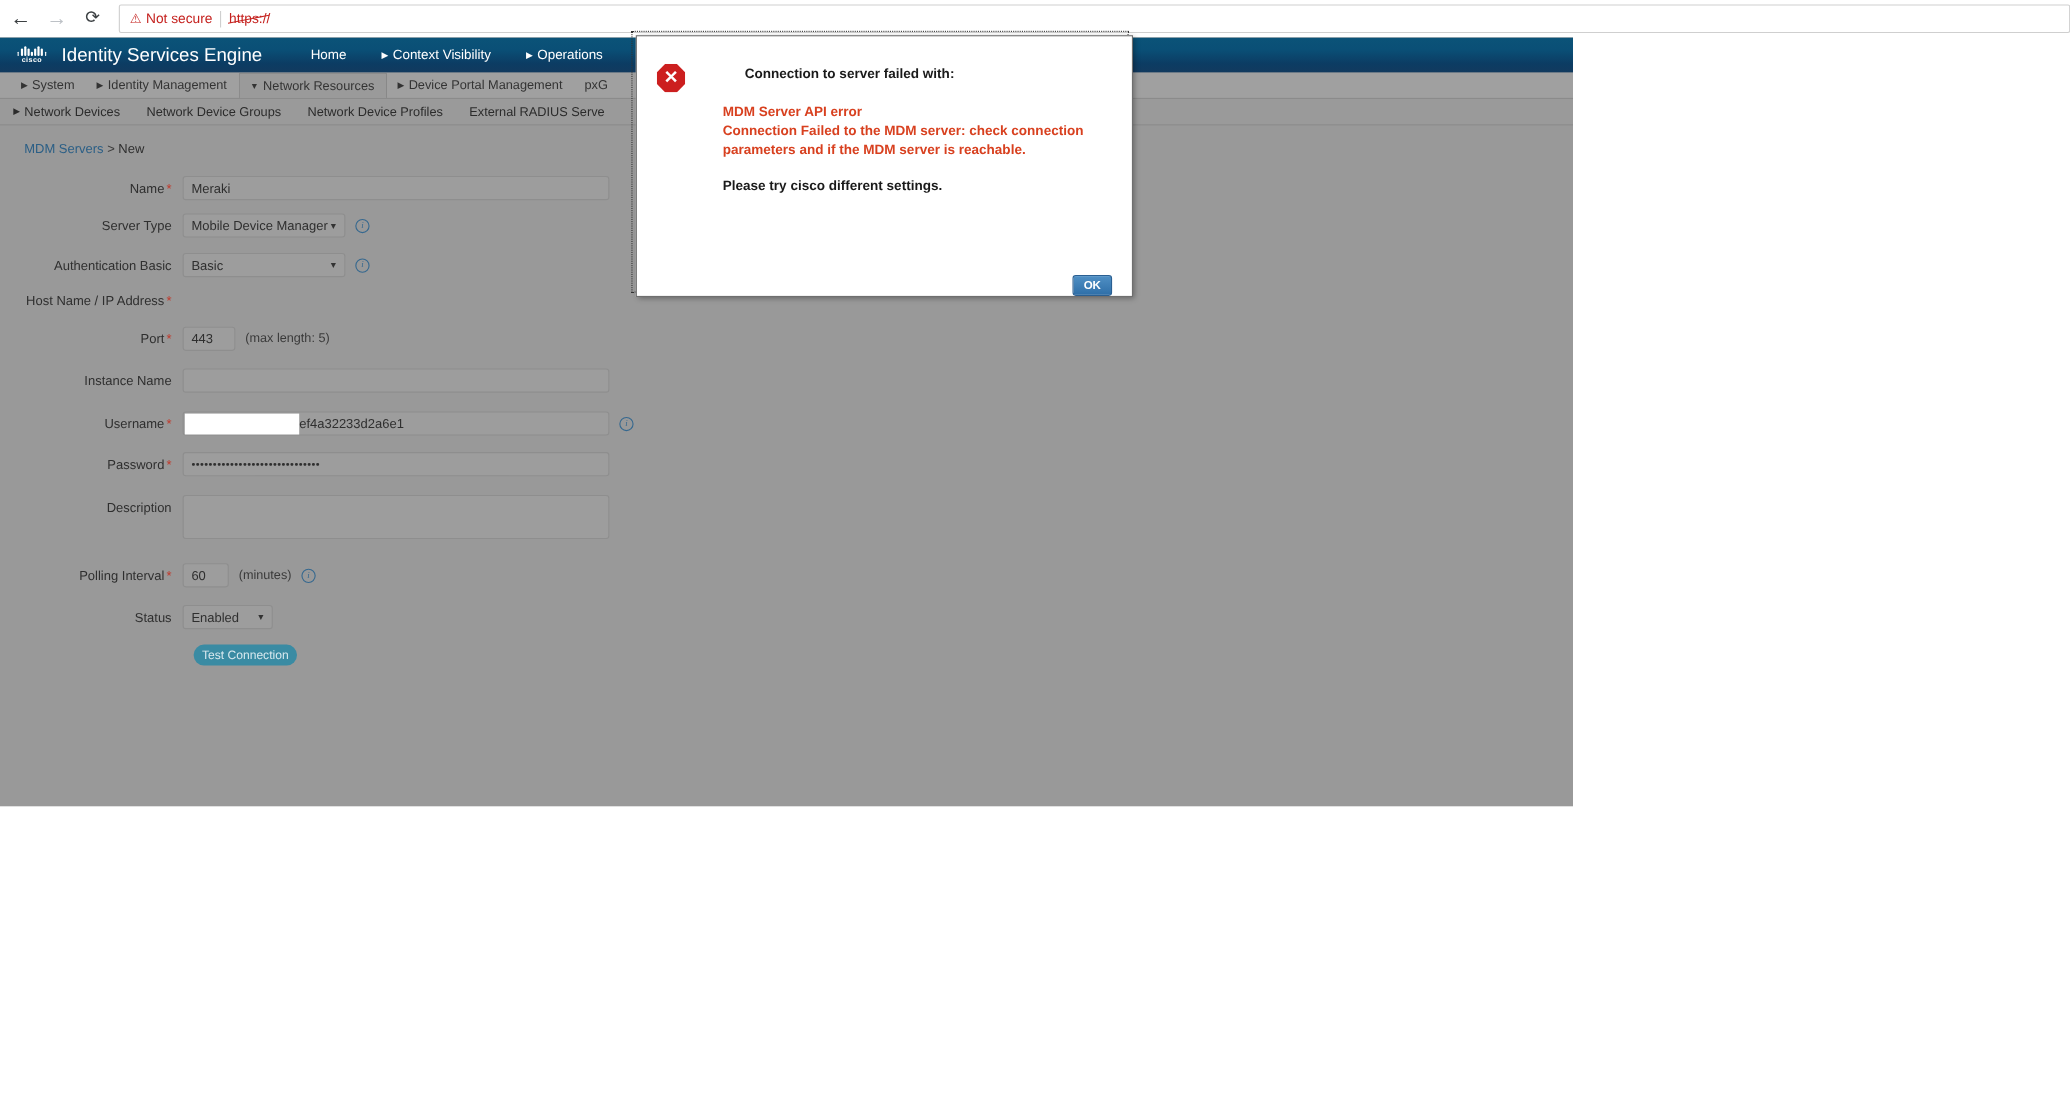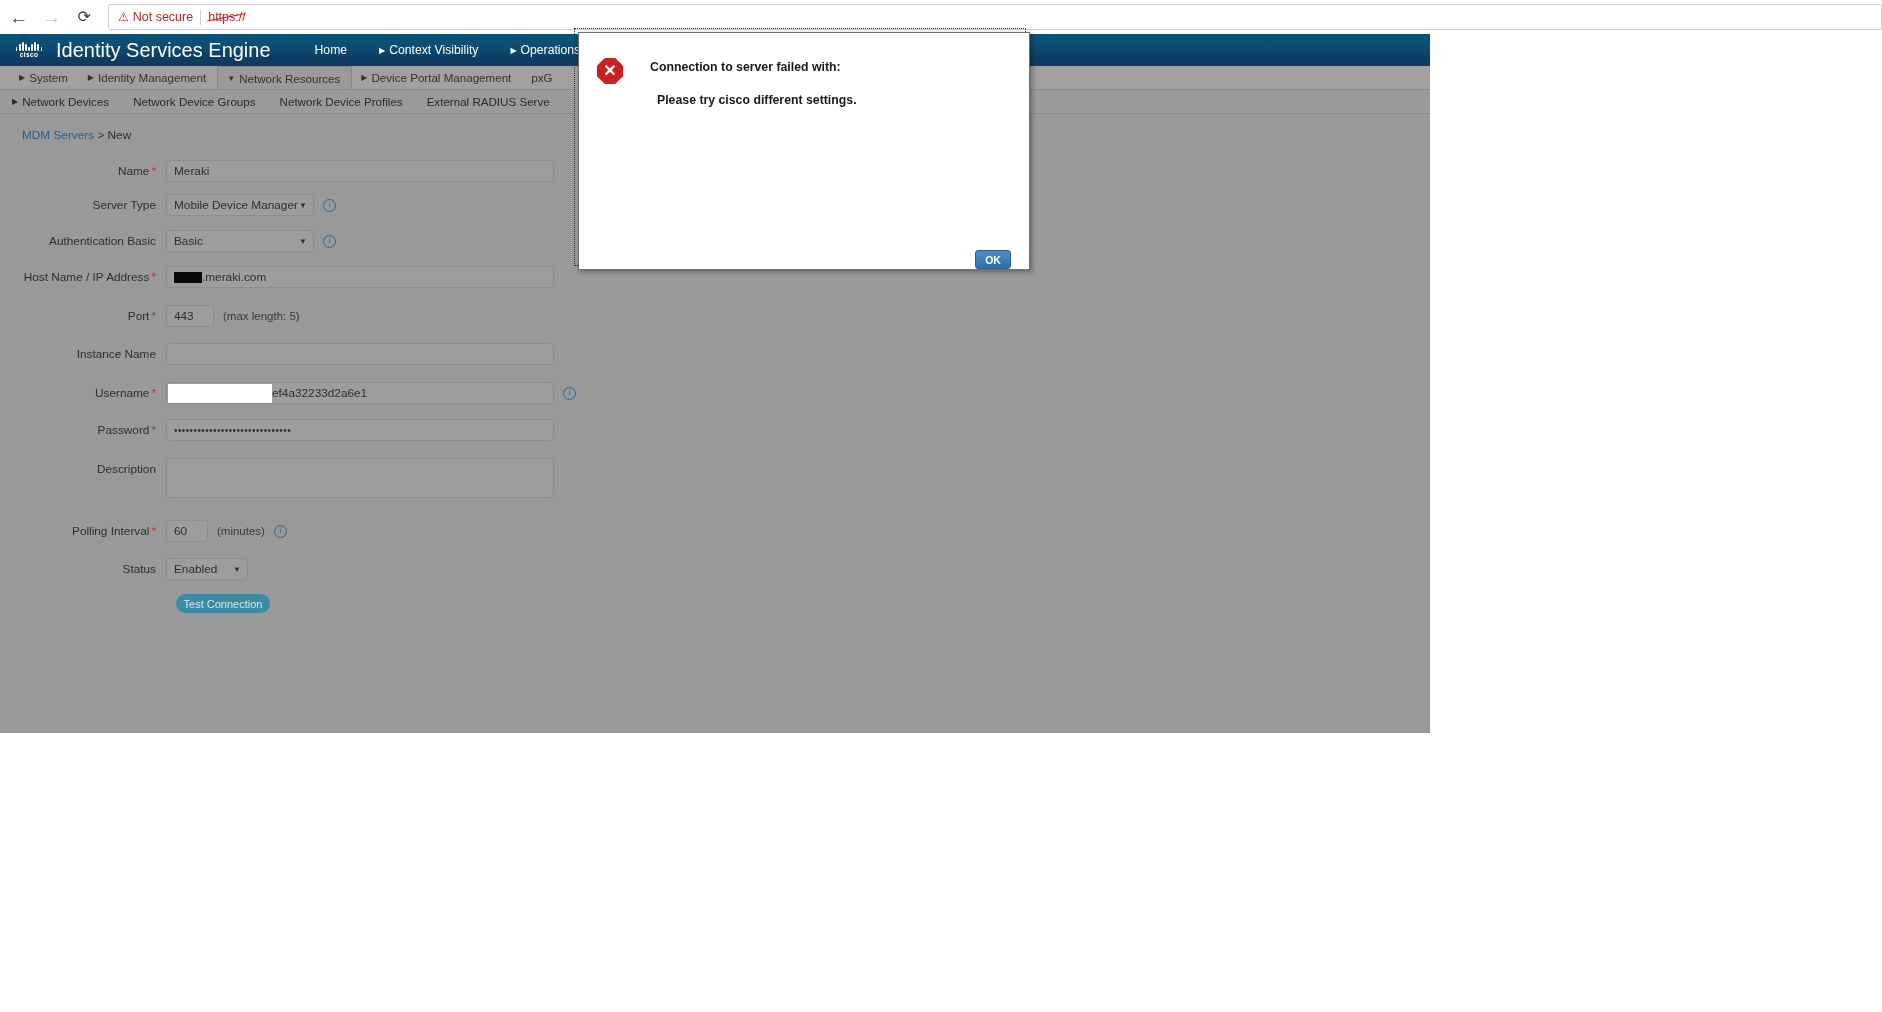--- a/index.html
+++ b/index.html
@@ -127,21 +127,21 @@
   }
   .cisco-word {
     font-size: 6.5px;
     letter-spacing: .4px;
     font-weight: bold;
     margin-top: 1.5px;
     color: #ffffff;
   }
   .ise-title {
     margin-left: 10px;
-    font-size: 20px;
+    font-size: 17px;
     color: #ffffff;
     white-space: nowrap;
   }
   .ise-menu {
     display: flex;
     align-items: center;
     margin-left: 44px;
   }
   .ise-menu-item {
     font-size: 12.2px;
@@ -369,21 +369,21 @@
     color: #ffffff;
     font-size: 16px;
     font-weight: bold;
     display: flex;
     align-items: center;
     justify-content: center;
     line-height: 1;
     clip-path: polygon(30% 0%, 70% 0%, 100% 30%, 100% 70%, 70% 100%, 30% 100%, 0% 70%, 0% 30%);
   }
   .modal-text {
-    margin-left: 49px;
+    margin-left: 76px;
     font-size: 12.3px;
     color: #1a1a1a;
     font-weight: bold;
     line-height: 1.45;
   }
   .modal-err {
     margin-left: 56px;
     margin-top: 16px;
     font-size: 12.3px;
     color: #d8401f;
@@ -547,24 +547,20 @@
         <span>Basic</span>
         <span class="dd-caret">▼</span>
       </div>
       <span class="info-icon">i</span>
     </div>
 
     <div class="frow" style="margin-bottom:17px">
       <div class="flabel">
         <span>Host Name / IP Address</span><span class="req">*</span>
       </div>
-      <div class="finput wide">
-        <span class="redact-black"></span>
-        <span>.meraki.com</span>
-      </div>
     </div>
 
     <div class="frow" style="margin-bottom:16px">
       <div class="flabel">
         <span>Port</span><span class="req">*</span>
       </div>
       <div class="finput tiny">
         <span>443</span>
       </div>
       <span class="hint">(max length: 5)</span>
@@ -634,18 +630,22 @@
     </div>
 
   </div>
 </div>
 
 <div class="modal-shade"></div>
 <div class="modal">
   <div class="modal-body">
     <div class="err-icon">✕</div>
     <div class="modal-text">Connection to server failed with:</div>
+    <div class="modal-err">
+      <div>MDM Server API error</div>
+      <div>Connection Failed to the MDM server: check connection parameters and if the MDM server is reachable.</div>
+    </div>
     <div class="modal-foot">Please try cisco different settings.</div>
   </div>
   <div class="ok-btn">
     <span>OK</span>
   </div>
 </div>
 
 </body></html>

